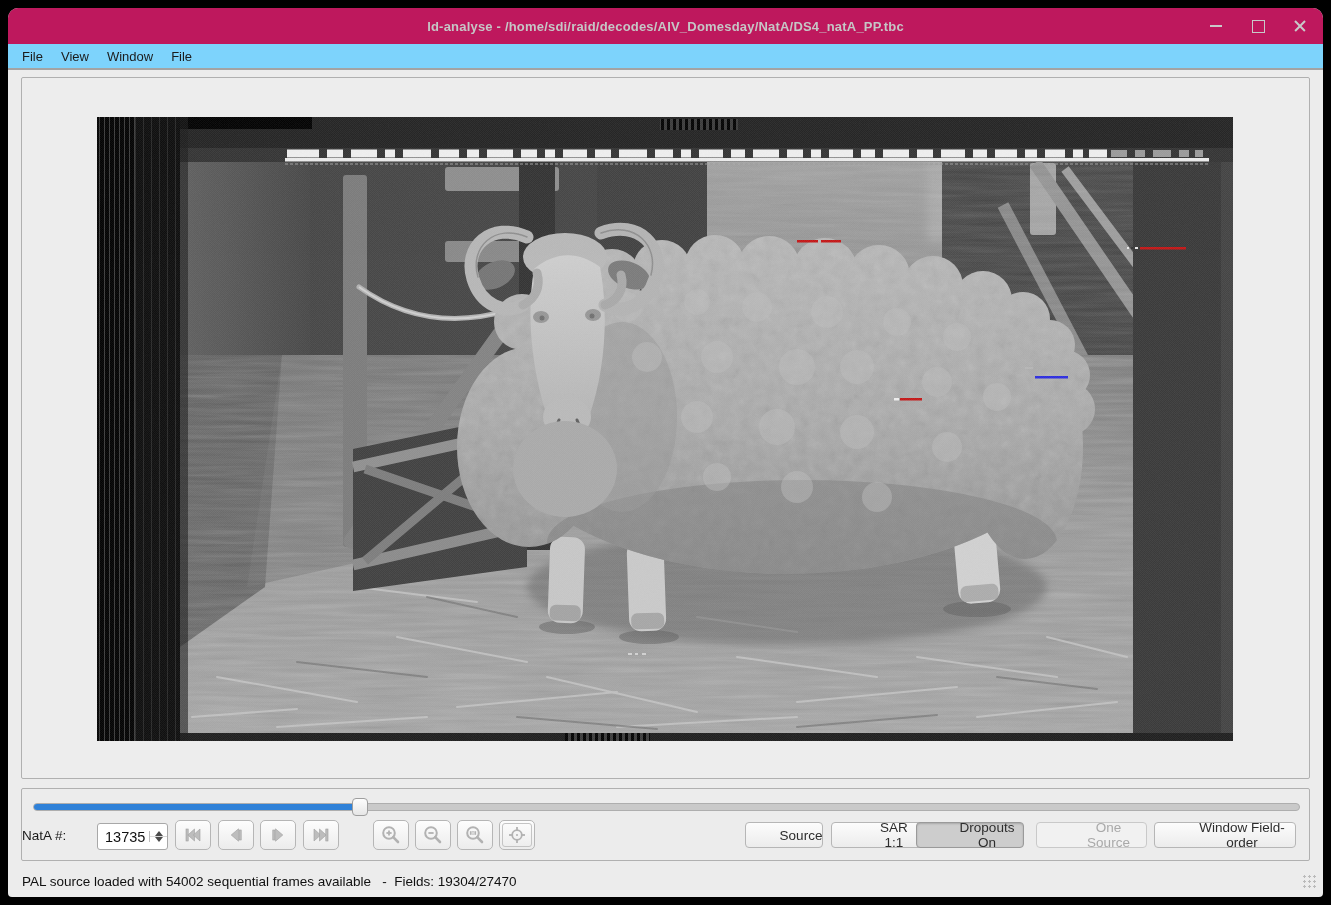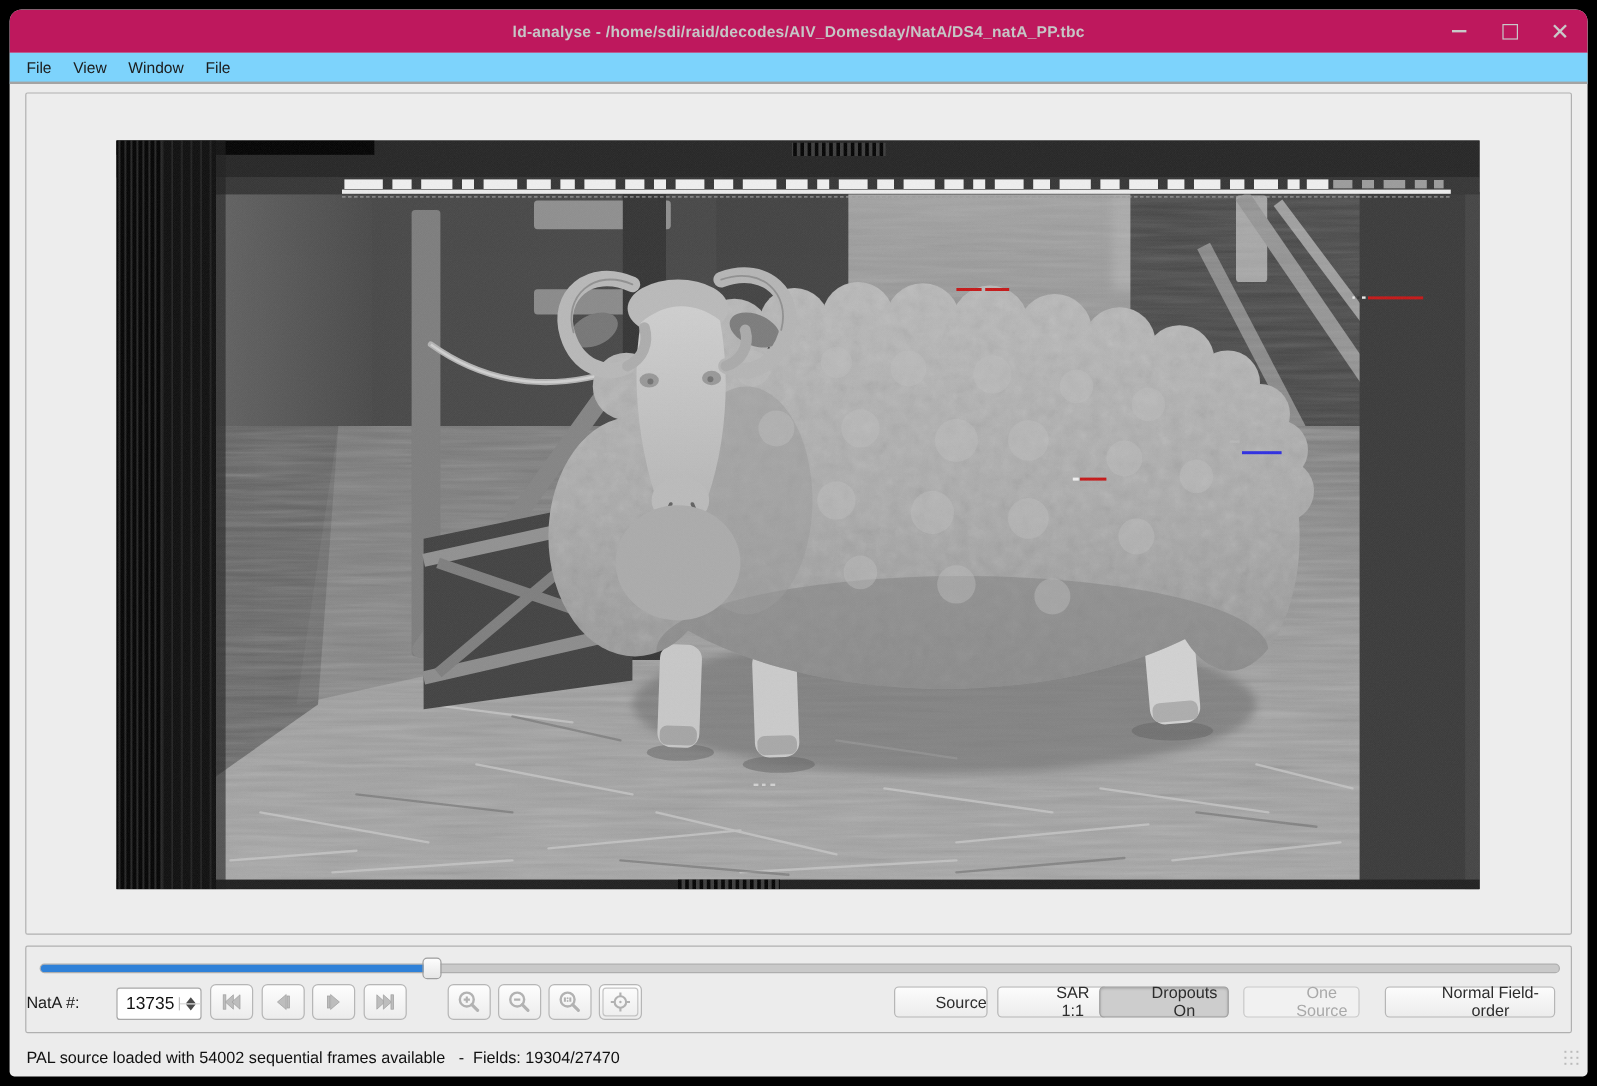--- a/index.html
+++ b/index.html
@@ -495,19 +495,19 @@
       <line x1="11" y1="15.4" x2="11" y2="19" stroke="#b2b2b2" stroke-width="1.8"></line>
       <line x1="3" y1="11" x2="6.6" y2="11" stroke="#b2b2b2" stroke-width="1.8"></line>
       <line x1="15.4" y1="11" x2="19" y2="11" stroke="#b2b2b2" stroke-width="1.8"></line>
       <circle cx="11" cy="11" r="1" fill="#b2b2b2"></circle>
     </svg>
   </div>
 
   <button class="btn" style="left:737px;width:78px">Source</button>
   <button class="btn" style="left:823px;width:92px">SAR 1:1</button>
   <button class="btn pressed" style="left:908px;width:108px">Dropouts On</button>
-  <button class="btn disabled" style="left:1028px;width:97px">One Source</button>
-  <button class="btn" style="left:1146px;width:142px">Normal Field-order</button>
+  <button class="btn disabled" style="left:1028px;width:111px">One Source</button>
+  <button class="btn" style="left:1146px;width:142px">Window Field-order</button>
 
   <div class="statusbar">PAL source loaded with 54002 sequential frames available   -  Fields: 19304/27470</div>
   <div class="resize-grip"></div>
 
 </div>
 
 </body></html>

